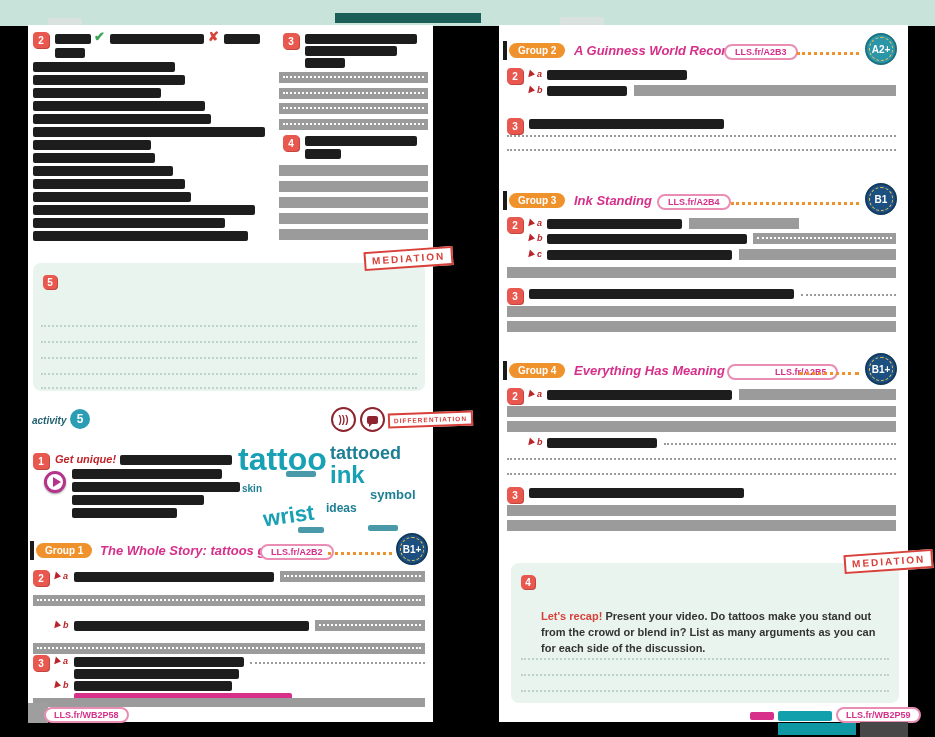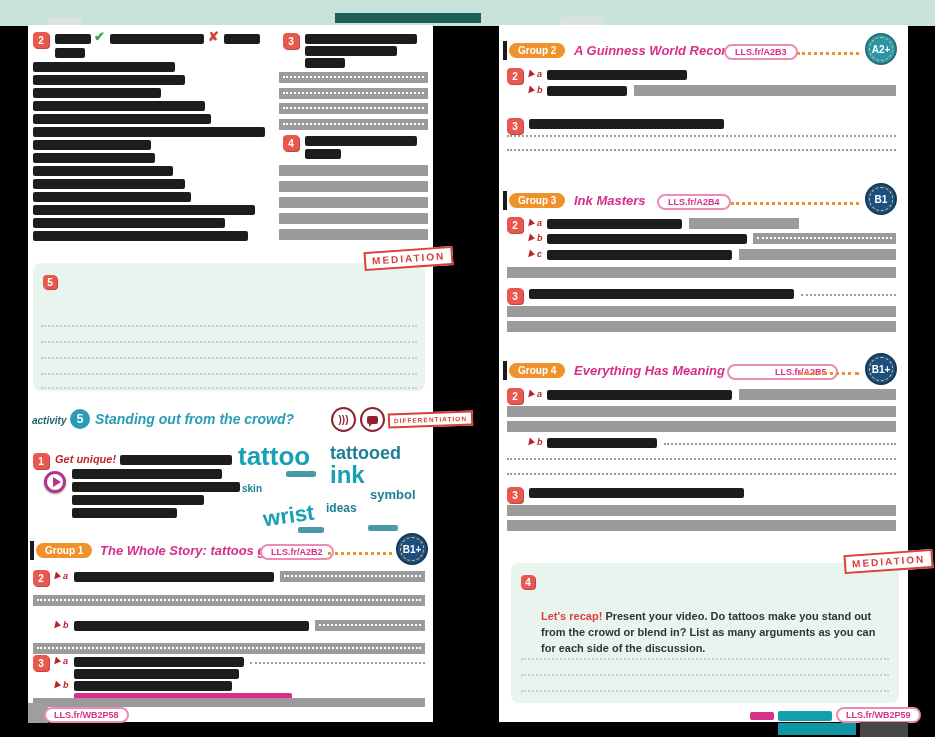--- a/index.html
+++ b/index.html
@@ -130,39 +130,38 @@
       <div class="nb" style="left:10px;top:12px;width:14px;height:14px;">5</div>
       <div class="ml" style="left:8px;top:62px;width:376px;"></div>
       <div class="ml" style="left:8px;top:78px;width:376px;"></div>
       <div class="ml" style="left:8px;top:94px;width:376px;"></div>
       <div class="ml" style="left:8px;top:110px;width:376px;"></div>
       <div class="ml" style="left:8px;top:124px;width:376px;"></div>
     </div>
 
     <span class="actprefix" style="left:4px;top:390px;">activity</span>
     <div class="anum" style="left:42px;top:384px;">5</div>
-    <span class="atitle" style="left:67px;top:386px;">Standing out from the crowd?</span>
     <div class="aicon" style="left:303px;top:382px;">
         <span>)))</span>
       </div>
     <div class="aicon" style="left:332px;top:382px;">
         <span class="bubble"></span>
       </div>
     <div class="stamp small" style="left:360px;top:387px;">DIFFERENTIATION</div>
 
     <div class="nb" style="left:5px;top:428px;">1</div>
     <span class="getready" style="left:27px;top:428px;">Get unique!</span>
     <div class="rl" style="left:92px;top:430px;width:112px;"></div>
     <div class="play" style="left:16px;top:446px;"></div>
     <div class="rl" style="left:44px;top:444px;width:150px;"></div>
     <div class="rl" style="left:44px;top:457px;width:168px;"></div>
     <div class="rl" style="left:44px;top:470px;width:132px;"></div>
     <div class="rl" style="left:44px;top:483px;width:105px;"></div>
 
-    <span class="cw" style="left:210px;top:416px;font-size:26px;">tattoo</span>
+    <span class="cw" style="left:210px;top:416px;font-size:32px;">tattoo</span>
     <span class="cw dk" style="left:302px;top:418px;font-size:18px;">tattooed</span>
     <span class="cw" style="left:302px;top:436px;font-size:24px;">ink</span>
     <span class="cw dk" style="left:342px;top:462px;font-size:13px;">symbol</span>
     <span class="cw" style="left:235px;top:478px;font-size:22px;transform:rotate(-8deg);">wrist</span>
     <span class="cw dk" style="left:298px;top:476px;font-size:12px;">ideas</span>
     <span class="cw dk" style="left:214px;top:458px;font-size:10px;">skin</span>
     <div class="cwbar" style="left:258px;top:446px;width:30px;"></div>
     <div class="cwbar" style="left:270px;top:502px;width:26px;"></div>
     <div class="cwbar" style="left:340px;top:500px;width:30px;"></div>
 
@@ -222,21 +221,21 @@
       </div>
     <div class="rl" style="left:48px;top:61px;width:80px;"></div>
     <div class="gb" style="left:135px;top:60px;width:262px;"></div>
 
     <div class="nb" style="left:8px;top:93px;">3</div>
     <div class="rl" style="left:30px;top:94px;width:195px;"></div>
     <div class="dl" style="left:8px;top:110px;width:389px;"></div>
     <div class="dl" style="left:8px;top:124px;width:389px;"></div>
 
     <div class="gpill" style="left:10px;top:168px;">Group 3</div>
-    <span class="gtitle" style="left:75px;top:168px;">Ink Masters</span>
+    <span class="gtitle" style="left:75px;top:168px;">Ink Standing</span>
     <div class="lls" style="left:158px;top:169px;">LLS.fr/A2B4</div>
     <div class="leader" style="left:232px;top:177px;width:128px;"></div>
     <div class="cefr" style="left:366px;top:158px;">B1</div>
 
     <div class="nb" style="left:8px;top:192px;">2</div>
     <div class="mk" style="left:30px;top:193px;">
         <b>a</b>
       </div>
     <div class="rl" style="left:48px;top:194px;width:135px;"></div>
     <div class="gb" style="left:190px;top:193px;width:110px;"></div>

